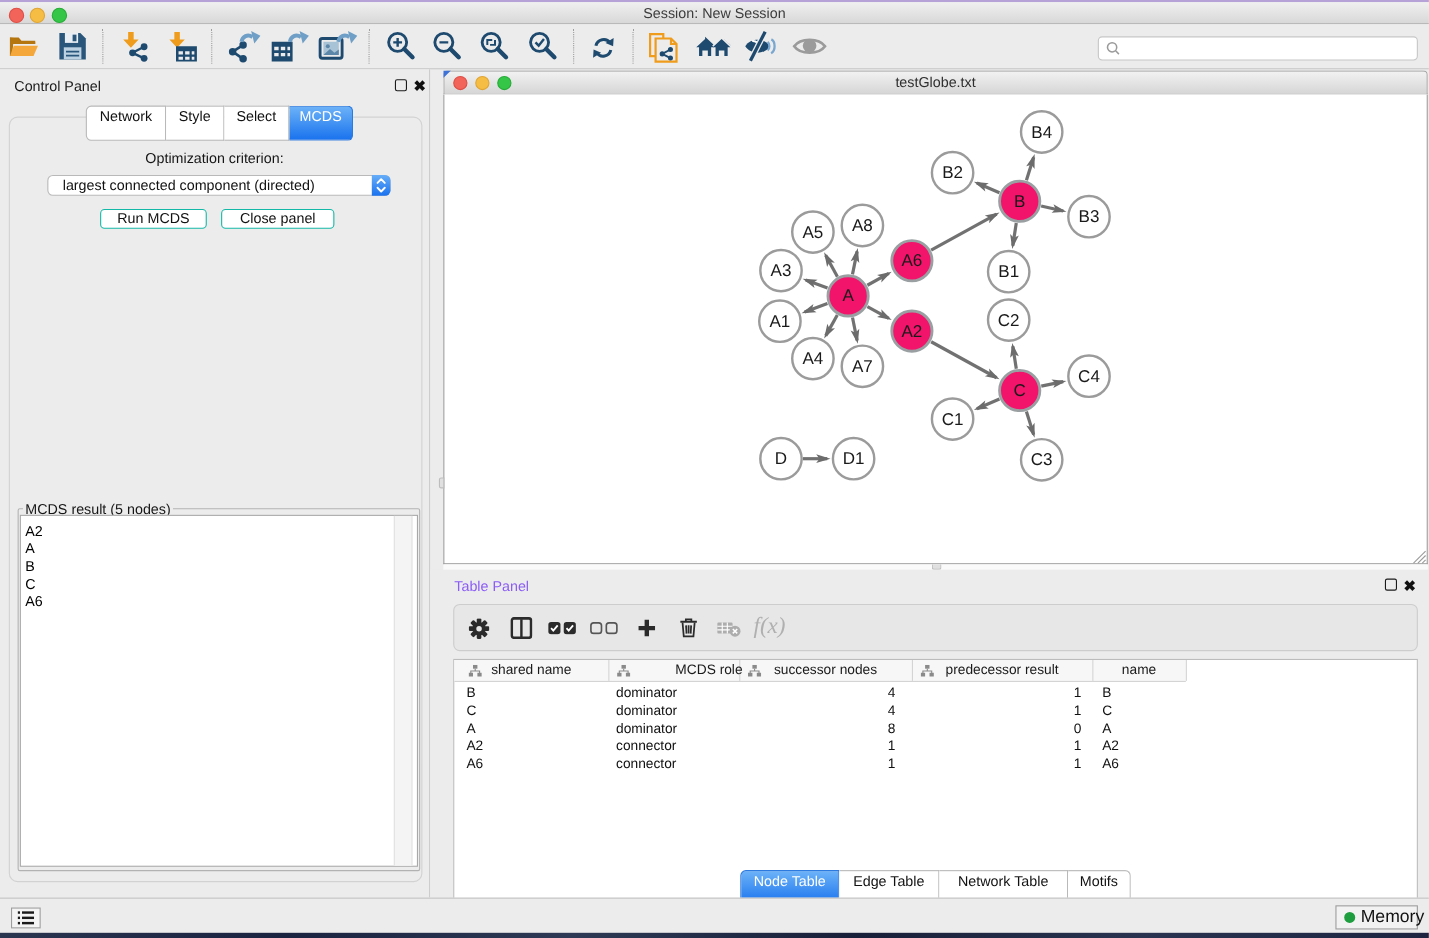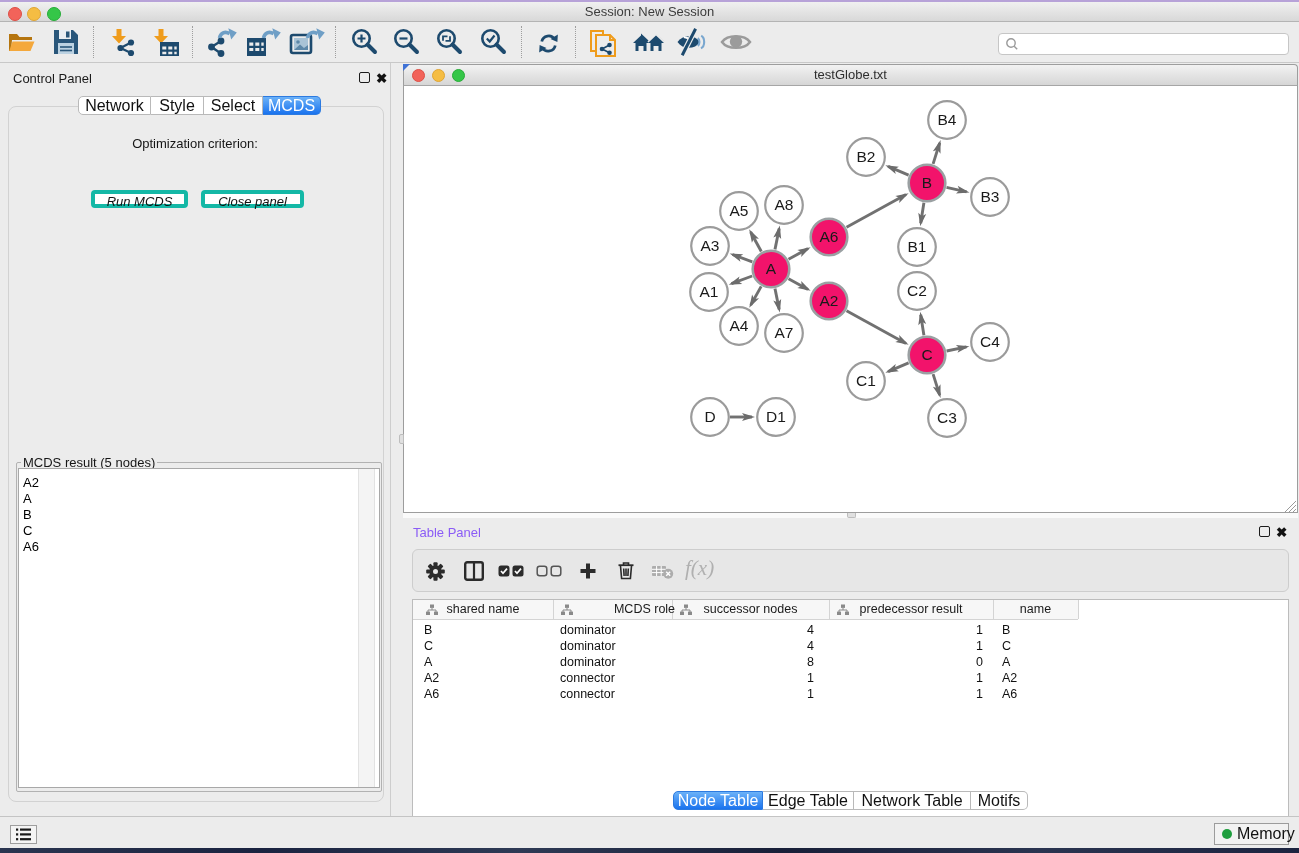--- a/index.html
+++ b/index.html
@@ -17,28 +17,28 @@
 .ticon{position:absolute;top:5px;}
 #searchbox{left:998px;top:33px;width:289px;height:20px;background:#fff;
  border:1px solid #c6c6c6;border-radius:4px;}
 
 #cpanel{left:0;top:63px;width:390px;height:753px;background:#ececec;border-right:1px solid #cdcdcd;}
 #cpanel .hdr{position:absolute;left:13px;top:8px;font-size:13px;color:#1b1b1b;}
 .winbtn-sq{position:absolute;width:9px;height:9px;border:1.8px solid #1b1b1b;border-radius:2px;}
 .winbtn-x{position:absolute;font-size:13.5px;font-weight:bold;color:#111;line-height:13px;}
 #subpanel{left:8px;top:43px;width:374px;height:694px;border:1px solid #d2d2d2;border-radius:8px;}
 .tabbar{position:absolute;top:33px;height:19px;display:flex;}
-.tab{box-sizing:border-box;height:19px;background:#fff;border:1px solid #b9b9b9;border-left:none;
- font-size:16px;color:#111;text-align:center;line-height:17px;}
+.tab{box-sizing:border-box;height:32px;background:#fff;border:1px solid #b9b9b9;border-left:none;
+ font-size:13px;color:#111;text-align:center;line-height:17px;}
 .tab.first{border-left:1px solid #b9b9b9;border-radius:5px 0 0 5px;}
 .tab.last{border-radius:0 5px 5px 0;}
 .tab.sel{background:linear-gradient(#6cb2f8,#1a73ee);color:#fff;border-color:#2c7ae0;}
 
-.btn{position:absolute;box-sizing:border-box;background:#fff;border:4px solid #14b8a6;
- border-radius:4px;font-size:13px;color:#111;text-align:center;font-style:italic;}
+.btn{position:absolute;box-sizing:border-box;background:#fff;border:1px solid #14b8a6;
+ border-radius:4px;font-size:13px;color:#111;text-align:center;}
 
 .colsep{position:absolute;top:0;height:19px;width:0;border-left:1px solid #d4d4d4;}
 .hcell{position:absolute;top:0;height:19px;line-height:19px;text-align:center;font-size:12.5px;color:#1a1a1a;}
 .hico{position:absolute;top:4px;}
 .trow{position:absolute;left:0;width:665px;height:16px;font-size:12.5px;color:#111;line-height:16px;}
 .trow span{position:absolute;}
 .c1{left:11px;} .c2{left:147px;} .c3{left:259px;width:142px;text-align:right;}
 .c4{left:416px;width:154px;text-align:right;} .c5{left:589px;}
 #statusbar{left:0;top:816px;width:1299px;height:32px;background:#ececec;border-top:1px solid #c4c4c4;}
 #wall-bot{left:0;top:848px;width:1299px;height:5px;
@@ -191,20 +191,29 @@
  <div class="winbtn-sq" style="left:359px;top:9px;"></div>
  <div class="winbtn-x" style="left:376px;top:9px;">✖</div>
  <div class="abs" id="subpanel"></div>
  <div class="tabbar" style="left:78px;">
   <div class="tab first" style="width:73px;">Network</div>
   <div class="tab" style="width:53px;">Style</div>
   <div class="tab" style="width:59px;">Select</div>
   <div class="tab last sel" style="width:58px;">MCDS</div>
  </div>
  <div class="abs" style="left:0;top:73px;width:390px;text-align:center;font-size:13px;color:#161616;">Optimization criterion:</div>
+ <div class="abs" style="left:43px;top:96px;width:312px;height:19px;box-sizing:border-box;background:#fff;border:1px solid #b9b9b9;border-radius:5px;">
+   <span style="position:absolute;left:13px;top:0;line-height:17px;font-size:13px;color:#111;">largest connected component (directed)</span>
+   <div style="position:absolute;right:-1px;top:-1px;width:17px;height:19px;border-radius:0 5px 5px 0;background:linear-gradient(#67aef8,#1a72ee);">
+    <svg width="17" height="19" viewBox="0 0 17 19">
+          <path d="M5.2 7.3 L8.5 3.9 L11.8 7.3" fill="none" stroke="#fff" stroke-width="1.7" stroke-linecap="round" stroke-linejoin="round"></path>
+          <path d="M5.2 11.7 L8.5 15.1 L11.8 11.7" fill="none" stroke="#fff" stroke-width="1.7" stroke-linecap="round" stroke-linejoin="round"></path>
+        </svg>
+   </div>
+ </div>
  <div class="btn" style="left:91px;top:127px;width:97px;height:18px;line-height:16px;">Run MCDS</div>
  <div class="btn" style="left:201px;top:127px;width:103px;height:18px;line-height:16px;">Close panel</div>
  <fieldset style="position:absolute;left:16px;top:392px;width:366px;height:337px;box-sizing:border-box;margin:0;padding:0;border:1px solid #b2b2b2;border-radius:2px;">
    <legend style="font-size:13px;color:#161616;margin-left:4px;padding:0 2px;">MCDS result (5 nodes)</legend>
  </fieldset>
  <div class="abs" style="left:18px;top:405px;width:362px;height:320px;box-sizing:border-box;background:#fff;border:1px solid #a8a8a8;">
    <div style="position:absolute;left:4px;top:6px;font-size:13px;color:#000;line-height:16px;">A2<br>A<br>B<br>C<br>A6</div>
    <div style="position:absolute;right:4px;top:0;width:15px;height:100%;background:#f4f4f4;border-left:1px solid #e2e2e2;border-right:1px solid #e2e2e2;"></div>
  </div>
 </div>

